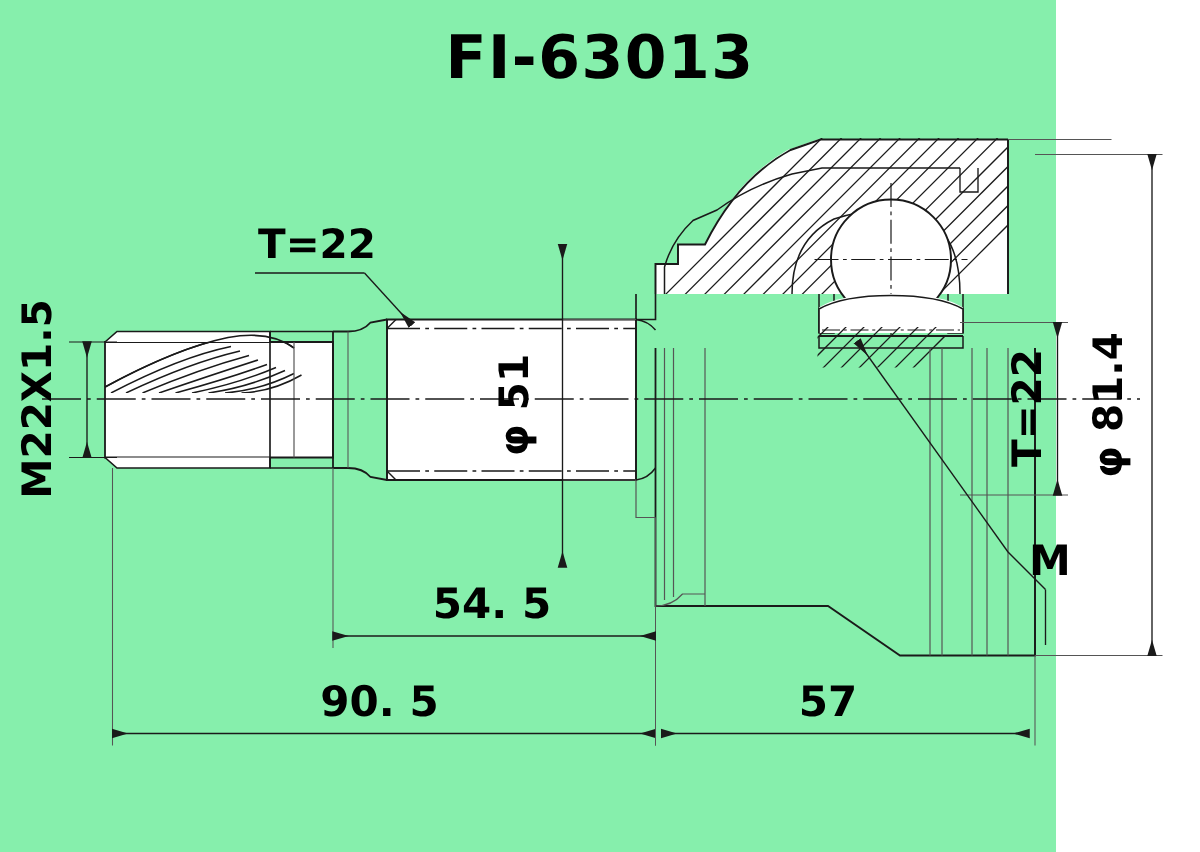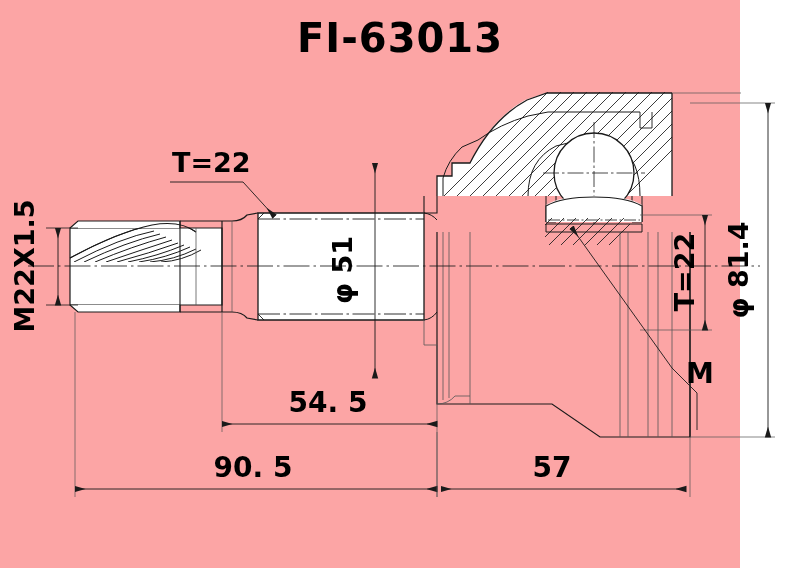--- a/index.html
+++ b/index.html
@@ -11,22 +11,21 @@
     width: 800px;
     height: 568px;
     font-family: "DejaVu Sans", "Liberation Sans", sans-serif;
     overflow: hidden;
     position: relative;
   }
   #sheet {
     position: relative;
     width: 704px;
     height: 568px;
-    background: #fca5a5;
-    padding-left: 36px;
+    background: #86efac;
   }
   #drawing {
     position: absolute;
     left: 0;
     top: 0;
   }
   .title-text {
     font-family: "DejaVu Sans", "Liberation Sans", sans-serif;
     font-weight: bold;
     letter-spacing: 1px;

